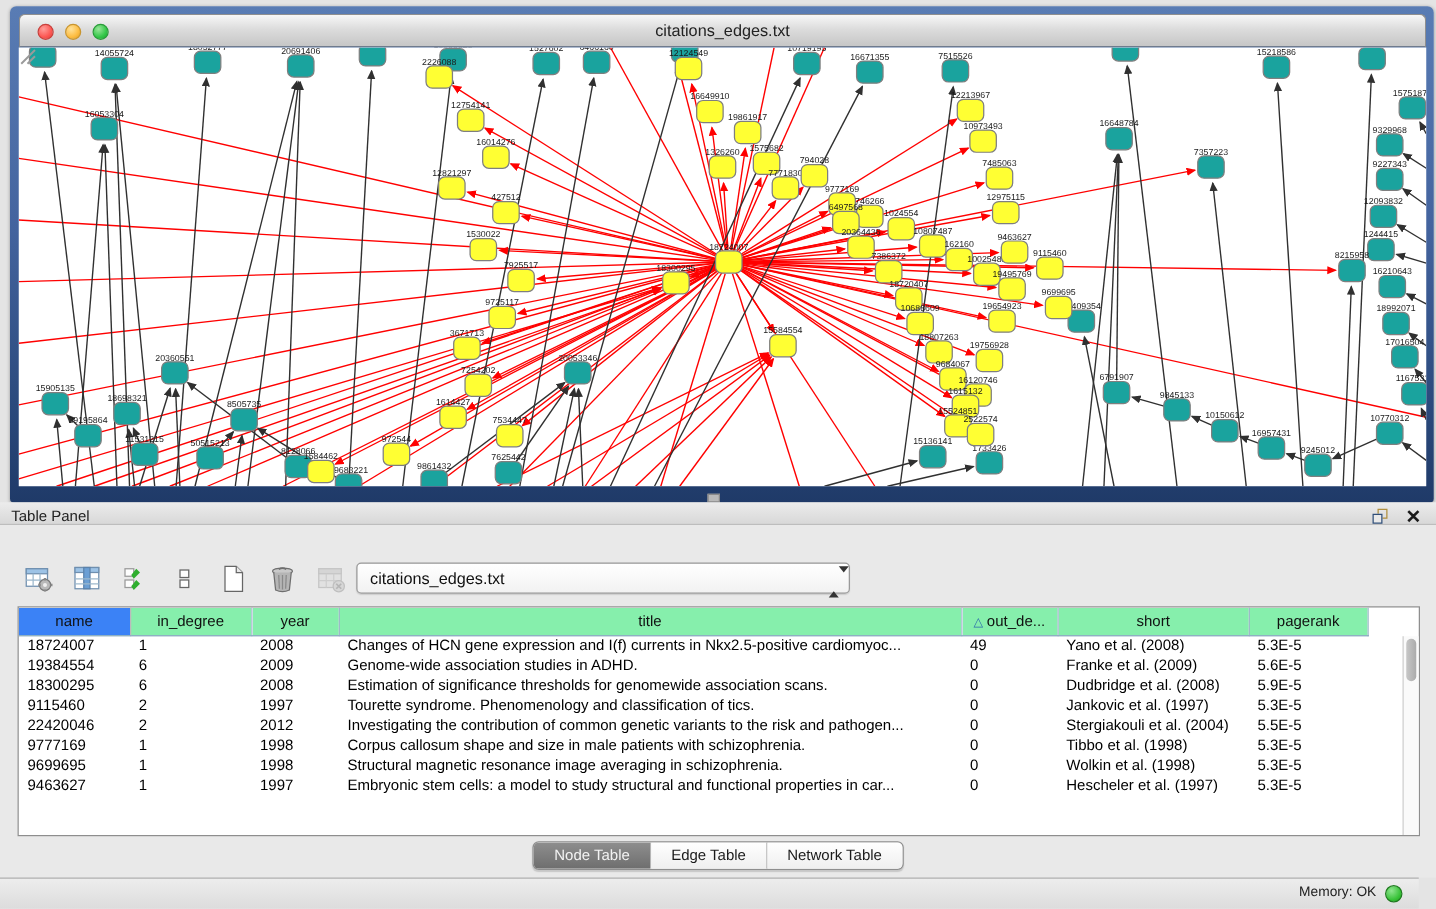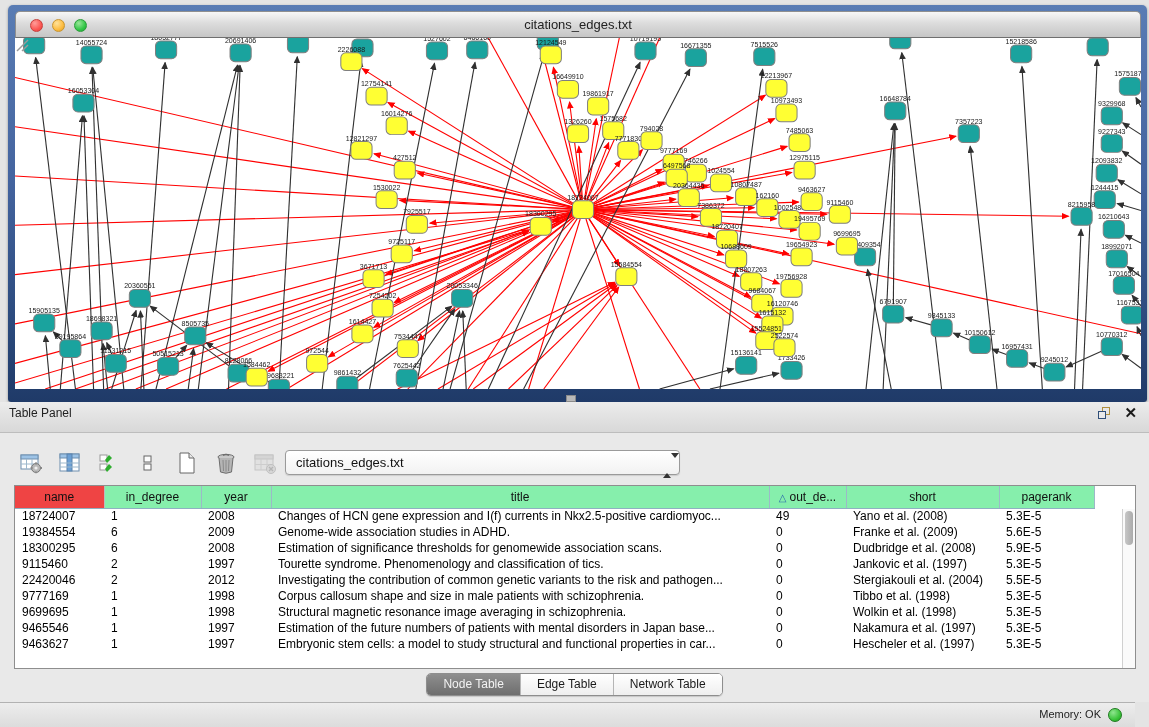--- a/index.html
+++ b/index.html
@@ -17,21 +17,21 @@
   #tl-close { left:14px;  background:radial-gradient(circle at 35% 30%,#ff9d99,#fc5753 60%,#d9403c); border:1px solid #c8403c; }
   #tl-min   { left:36px;  background:radial-gradient(circle at 35% 30%,#ffe29a,#fdbc40 60%,#d49a2a); border:1px solid #c9952f; }
   #tl-zoom  { left:58px;  background:radial-gradient(circle at 35% 30%,#9ae69a,#33c748 60%,#1f9e34); border:1px solid #2a9c39; }
   #win-title { position:absolute; left:0; right:0; top:5px; text-align:center; font-size:13px; color:#222; }
   #canvas { position:absolute; left:7px; top:33px; right:6px; bottom:13px; background:#fff; overflow:hidden; }
   #canvas svg { display:block; width:100%; height:100%; }
   #resize-grip { position:absolute; right:2px; bottom:2px; }
 
   
   #panel { position:absolute; left:0; top:402px; width:1149px; height:300px; background:#e9e9e9; }
-  #panel-header { position:absolute; left:0; top:0; width:100%; height:31px;
+  #panel-header { position:absolute; left:0; top:0; width:100%; height:18px;
     background:linear-gradient(180deg,#ececec,#d8d8d8); border-bottom:1px solid #bdbdbd; }
   #panel-title { position:absolute; left:9px; top:4px; font-size:12px; color:#222; }
   #float-icon { position:absolute; right:38px; top:5px; width:13px; height:13px; }
   #float-icon .back { position:absolute; left:4px; top:0; width:8px; height:8px; border:1px solid #b08f3e; }
   #float-icon .front{ position:absolute; left:0; top:4px; width:8px; height:8px; border:1px solid #2f4e78; background:#e9e9e9; }
   #close-x { position:absolute; right:12px; top:2px; font-size:15px; font-weight:bold; color:#1a1a1a; cursor:default; }
 
   #toolbar { position:absolute; left:18px; top:45px; height:32px; display:flex; align-items:center; gap:13px; }
   .tbtn { width:26px; height:26px; display:flex; align-items:center; justify-content:center; }
   .tbtn.disabled { opacity:.45; }
@@ -42,21 +42,21 @@
     border:1px solid #9a9a9a; border-radius:4px; font-size:13px; color:#111; line-height:23px; padding-left:10px;
     box-shadow:0 1px 1px rgba(0,0,0,.12); }
   #combo .arrows { position:absolute; right:7px; top:3px; width:9px; }
   #combo .arrows .up   { width:0; height:0; border-left:4px solid transparent; border-right:4px solid transparent; border-bottom:5px solid #333; margin-bottom:3px; }
   #combo .arrows .down { width:0; height:0; border-left:4px solid transparent; border-right:4px solid transparent; border-top:5px solid #333; }
 
   #tablebox { position:absolute; left:14px; top:83px; width:1122px; height:184px; background:#fff; border:1px solid #8e8e8e; overflow:hidden; }
   table { border-collapse:collapse; table-layout:fixed; width:1110px; font-size:12px; }
   th { height:22px; background:#86efac; border-right:1px solid #9cb9c8; border-bottom:1px solid #8fb0c2;
        font-weight:normal; color:#111; text-align:center; overflow:hidden; white-space:nowrap; }
-  th.gray { background:#ef4444; border-right:1px solid #bbb; }
+  th.gray { background:#3b82f6; border-right:1px solid #bbb; }
   th .sort { color:#2c6bac; font-size:10px; margin-right:3px; }
   td { height:16px; padding:0 0 0 7px; color:#000; white-space:nowrap; overflow:hidden; }
   #vscroll { position:absolute; right:0; top:23px; bottom:0; width:13px; background:#fafafa; border-left:1px solid #d0d0d0; }
   #vthumb { position:absolute; left:2px; top:2px; width:8px; height:34px; background:linear-gradient(90deg,#c7c7c7,#ababab); border-radius:5px; }
 
   #tabbar { position:absolute; left:0; top:271px; width:100%; display:flex; justify-content:center; }
   .seg { display:flex; border:1px solid #8e8e8e; border-radius:5px; overflow:hidden; background:#fff; box-shadow:0 1px 1px rgba(0,0,0,.15); }
   .seg div { padding:3px 16px 4px; font-size:12px; color:#1a1a1a; background:linear-gradient(#fff,#efefef); border-right:1px solid #b5b5b5; }
   .seg div:last-child { border-right:none; }
   .seg div.active { background:linear-gradient(#8e8e8e,#6e6e6e); color:#f3f3f3; }
@@ -814,30 +814,20 @@
             <td>9699695</td>
             <td>1</td>
             <td>1998</td>
             <td>Structural magnetic resonance image averaging in schizophrenia.</td>
             <td>0</td>
             <td>Wolkin et al. (1998)</td>
             <td>5.3E-5</td>
             <td></td>
           </tr>
           <tr>
-            <td>9465546</td>
-            <td>1</td>
-            <td>1997</td>
-            <td>Estimation of the future numbers of patients with mental disorders in Japan base...</td>
-            <td>0</td>
-            <td>Nakamura et al. (1997)</td>
-            <td>5.3E-5</td>
-            <td></td>
-          </tr>
-          <tr>
             <td>9463627</td>
             <td>1</td>
             <td>1997</td>
             <td>Embryonic stem cells: a model to study structural and functional properties in car...</td>
             <td>0</td>
             <td>Hescheler et al. (1997)</td>
             <td>5.3E-5</td>
             <td></td>
           </tr>
         </tbody>

